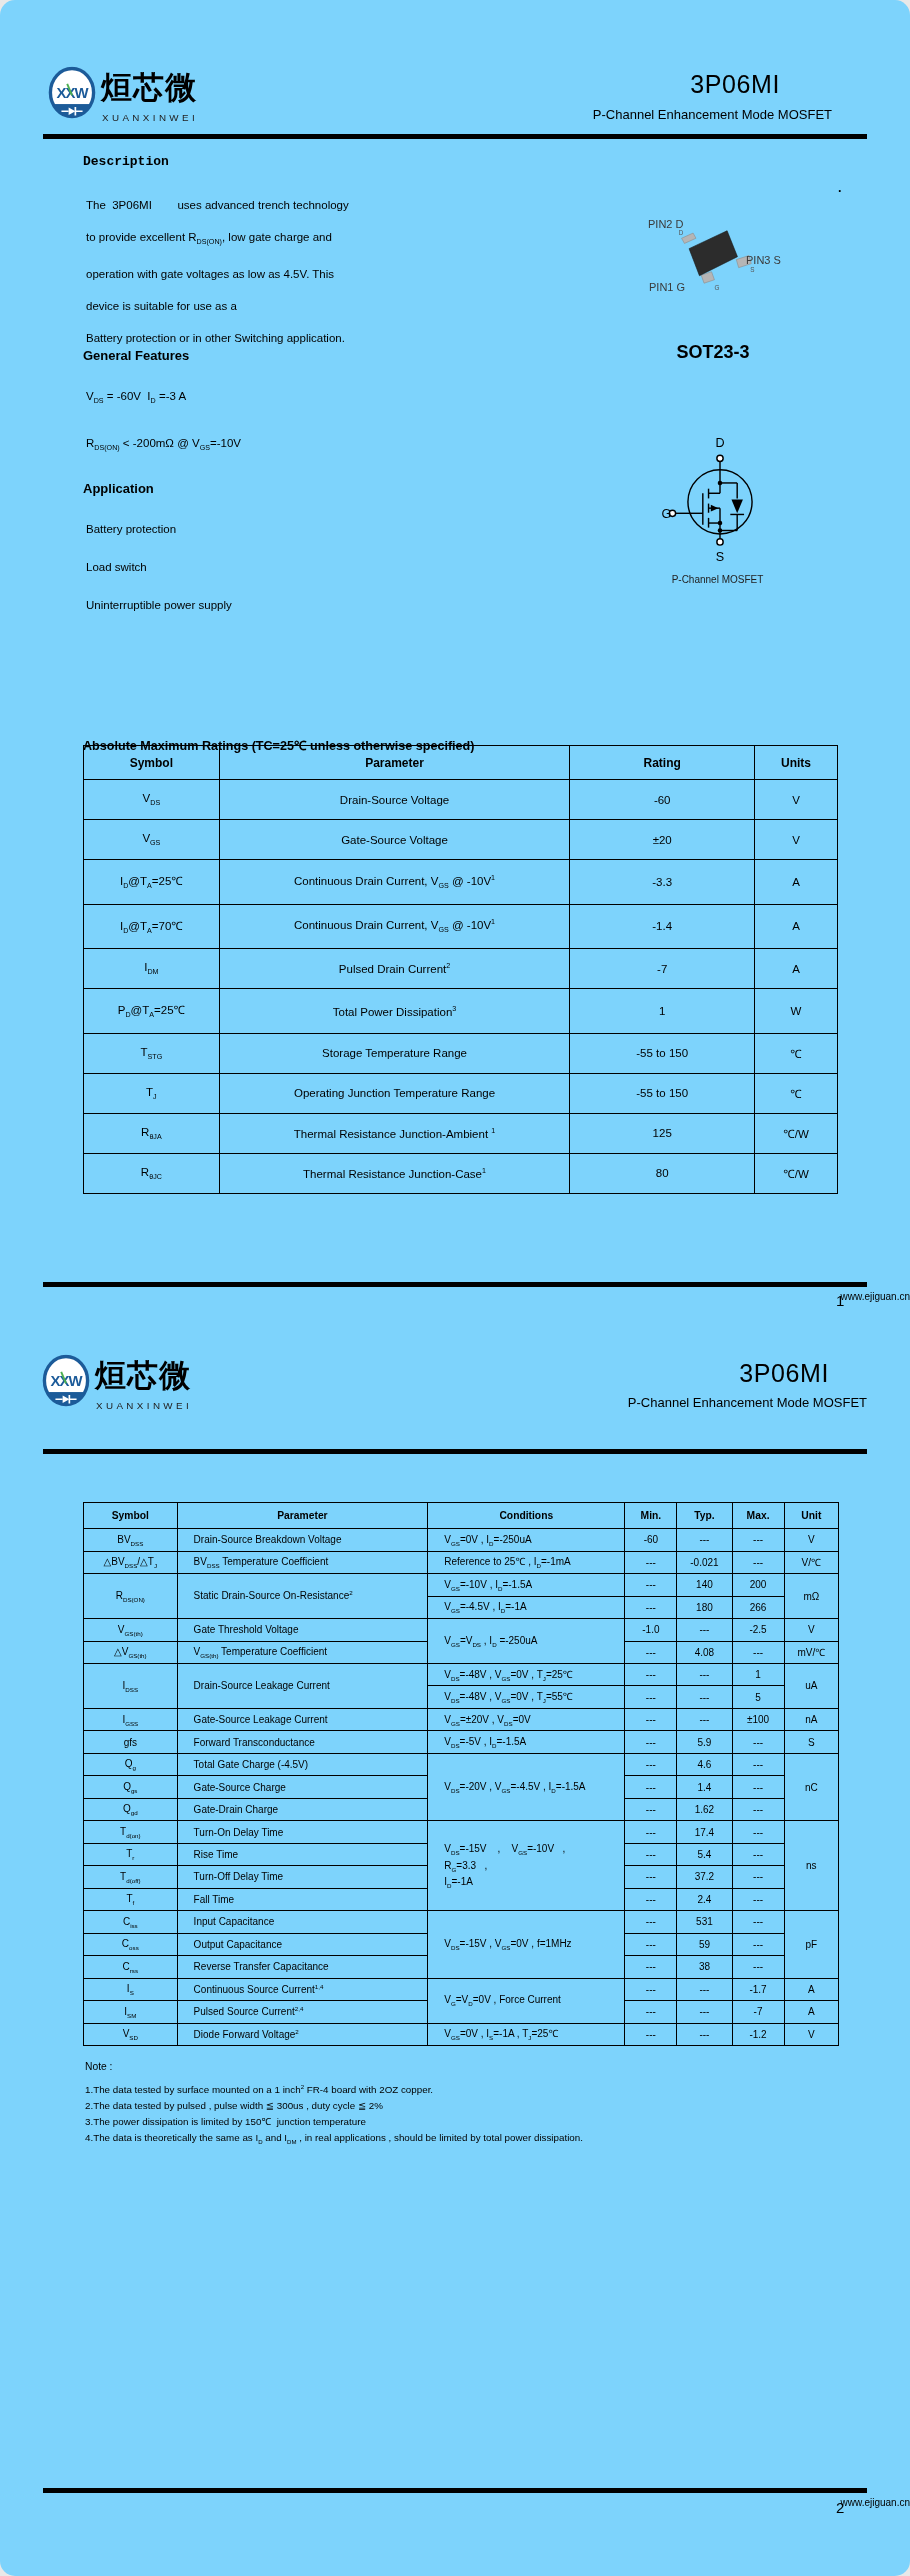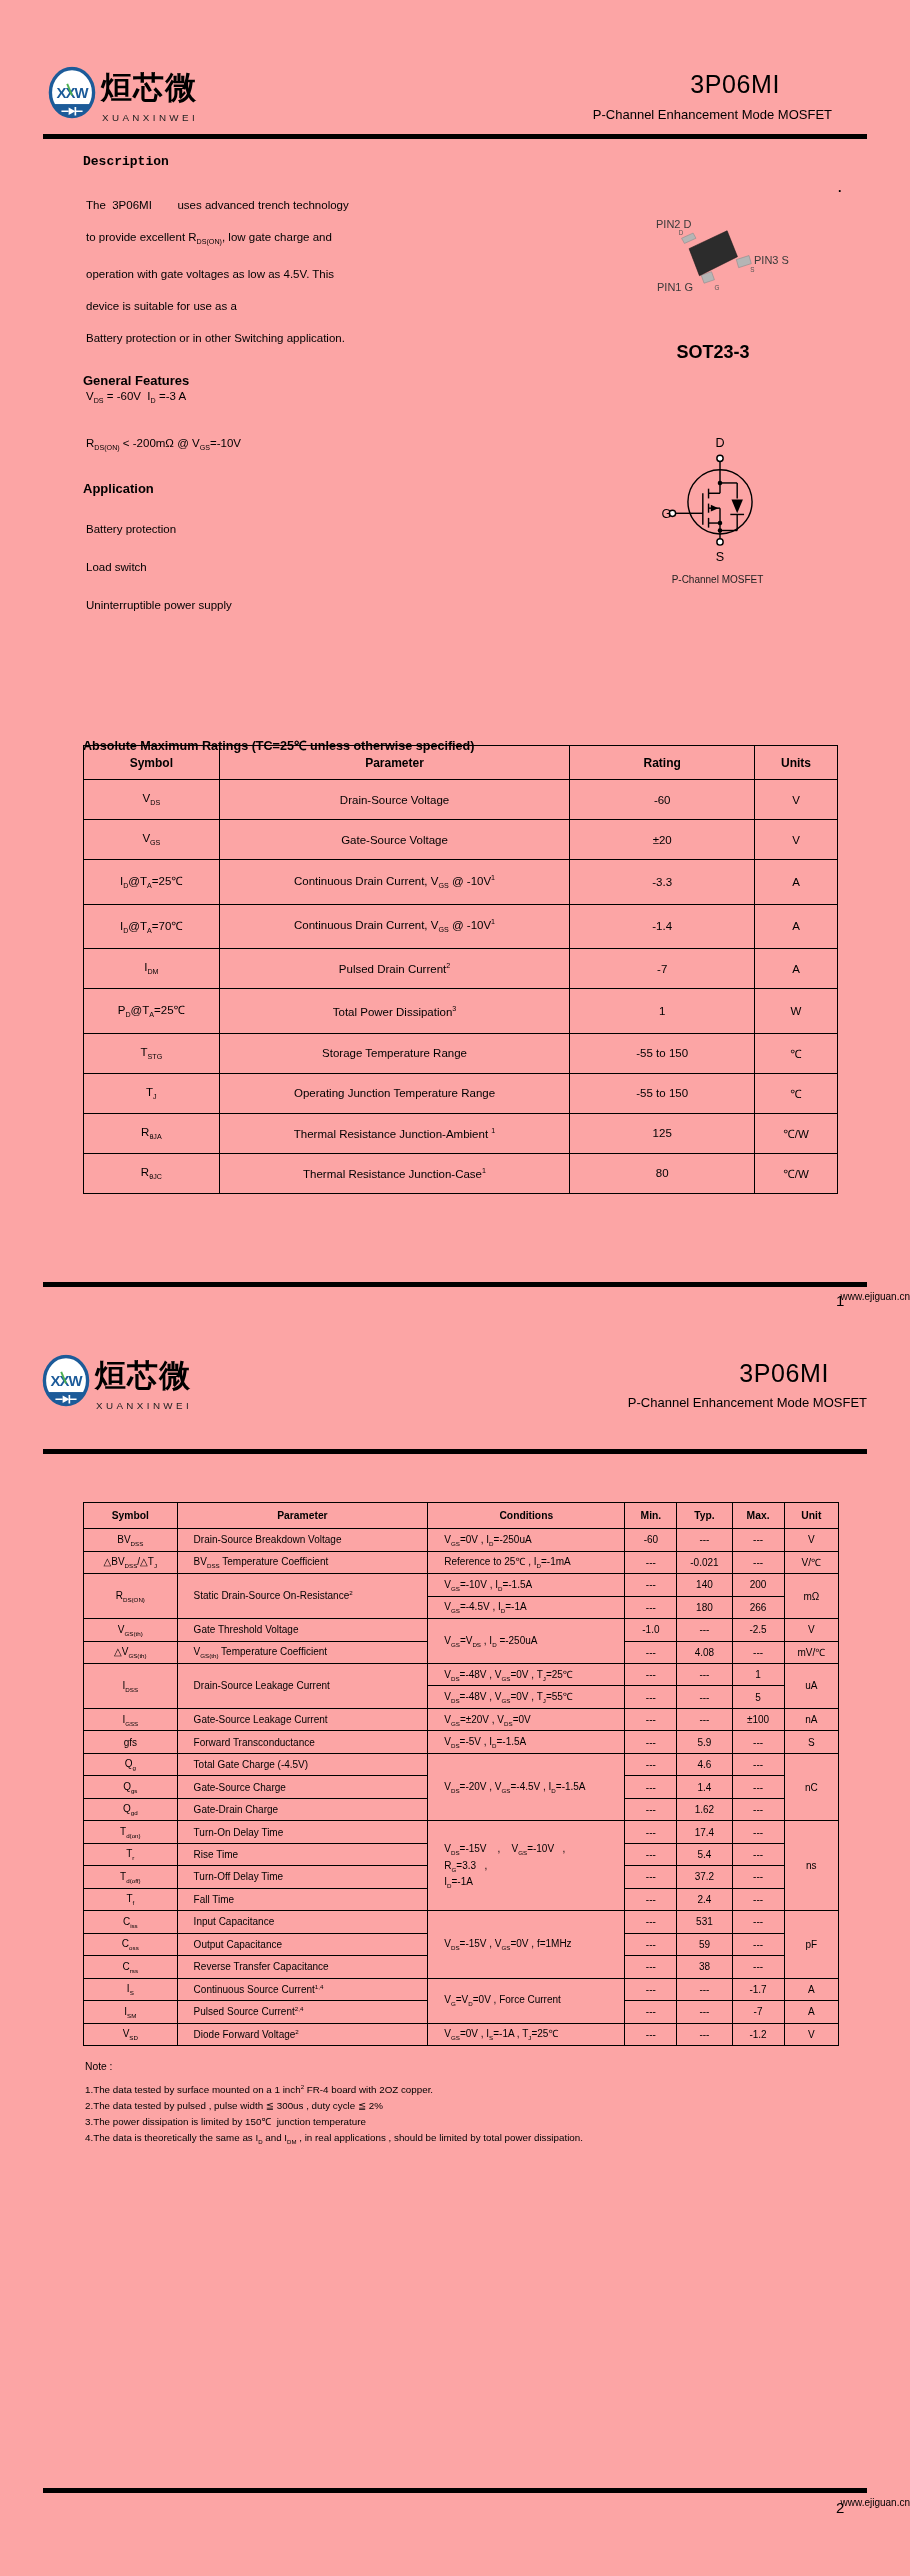--- a/index.html
+++ b/index.html
@@ -1,32 +1,32 @@
 <!DOCTYPE html>
 <html style="font-size:9.2px"><head>
 <meta charset="utf-8">
 <style>
   html,body { margin:0; padding:0; background:#e8e8e8; }
   .sheet {
-    position:relative; width:910px; height:2576px; background:#fca5a5;
-    font-family:"Liberation Sans", sans-serif; color:#000; overflow:hidden;
+    position:relative; width:910px; height:2576px; background:#7dd3fc;
+    font-family:"Liberation Sans", sans-serif; color:#000; overflow:hidden;border-radius:15px;
   }
   .abs { position:absolute; }
   .rule { position:absolute; background:#000; height:4.6px; }
   .sec-h { font-weight:700; font-size:13px; }
   .page-title { font-size:25px; text-align:right; letter-spacing:0.6px; }
   .page-sub { font-size:13px; text-align:right; }
   .brand-cn { font-size:31px; font-weight:700; letter-spacing:1.1px; line-height:1; }
   .brand-en { font-size:9.8px; letter-spacing:3.4px; color:#222; }
   .desc-line { font-size:11.5px; line-height:32px; white-space:pre; }
   .feature-line { font-size:11.5px; height:47px; white-space:pre; }
   .app-line { font-size:11.5px; height:38px; white-space:pre; }
   .note-line { font-size:9.8px; line-height:16px; white-space:pre; }
   .notes-h { font-size:10.3px; }
-  .pin-label { font-size:11px; color:#3a3a3a;margin-left:8px; }
+  .pin-label { font-size:11px; color:#3a3a3a; }
   .pkg-name { font-size:18px; font-weight:700; text-align:center; }
   .fig-caption { font-size:10px; text-align:center; color:#222; }
   .stray-dot { font-size:12.6px; font-weight:700; }
   .footer-site { position:absolute; width:100%; text-align:right; font-size:10px; }
   .footer-page { position:absolute; font-size:15px; }
 
   table { border-collapse:collapse; table-layout:fixed; }
   sub { font-size:0.62em; }
   sup { font-size:0.62em; }
 
@@ -99,21 +99,21 @@
     <polygon points="61,87 79,81 84,95 66,101" fill="#b5b5b5" stroke="#8a8a8a"></polygon>
     <polygon points="40,41 106,10 124,55 58,88" fill="#2c2c2c" stroke="#161616"></polygon>
     <text x="22" y="18" font-size="11" fill="#555" font-family="Liberation Sans, sans-serif">D</text>
     <text x="146" y="82" font-size="11" fill="#555" font-family="Liberation Sans, sans-serif">S</text>
     <text x="84" y="112" font-size="11" fill="#555" font-family="Liberation Sans, sans-serif">G</text>
   </svg>
   <div class="abs pin-label" style="left:746px; top:254px;">PIN3 S</div>
   <div class="abs pin-label" style="left:649px; top:281px;">PIN1 G</div>
   <div class="abs pkg-name" style="left:663px; top:342px; width:100px;">SOT23-3</div>
 
-  <div class="abs sec-h" style="left:83px; top:373px;">General Features</div>
+  <div class="abs sec-h" style="left:83px; top:348px;">General Features</div>
   <div class="abs" style="left:86px; top:390px;">
       <div class="feature-line">V<sub>DS</sub> = -60V  I<sub>D</sub> =-3 A</div>
       <div class="feature-line">R<sub>DS(ON)</sub> &lt; -200mΩ @ V<sub>GS</sub>=-10V</div>
     </div>
 
   <div class="abs sec-h" style="left:83px; top:481px;">Application</div>
   <div class="abs" style="left:86px; top:523px;">
       <div class="app-line">Battery protection</div>
       <div class="app-line">Load switch</div>
       <div class="app-line">Uninterruptible power supply</div>

